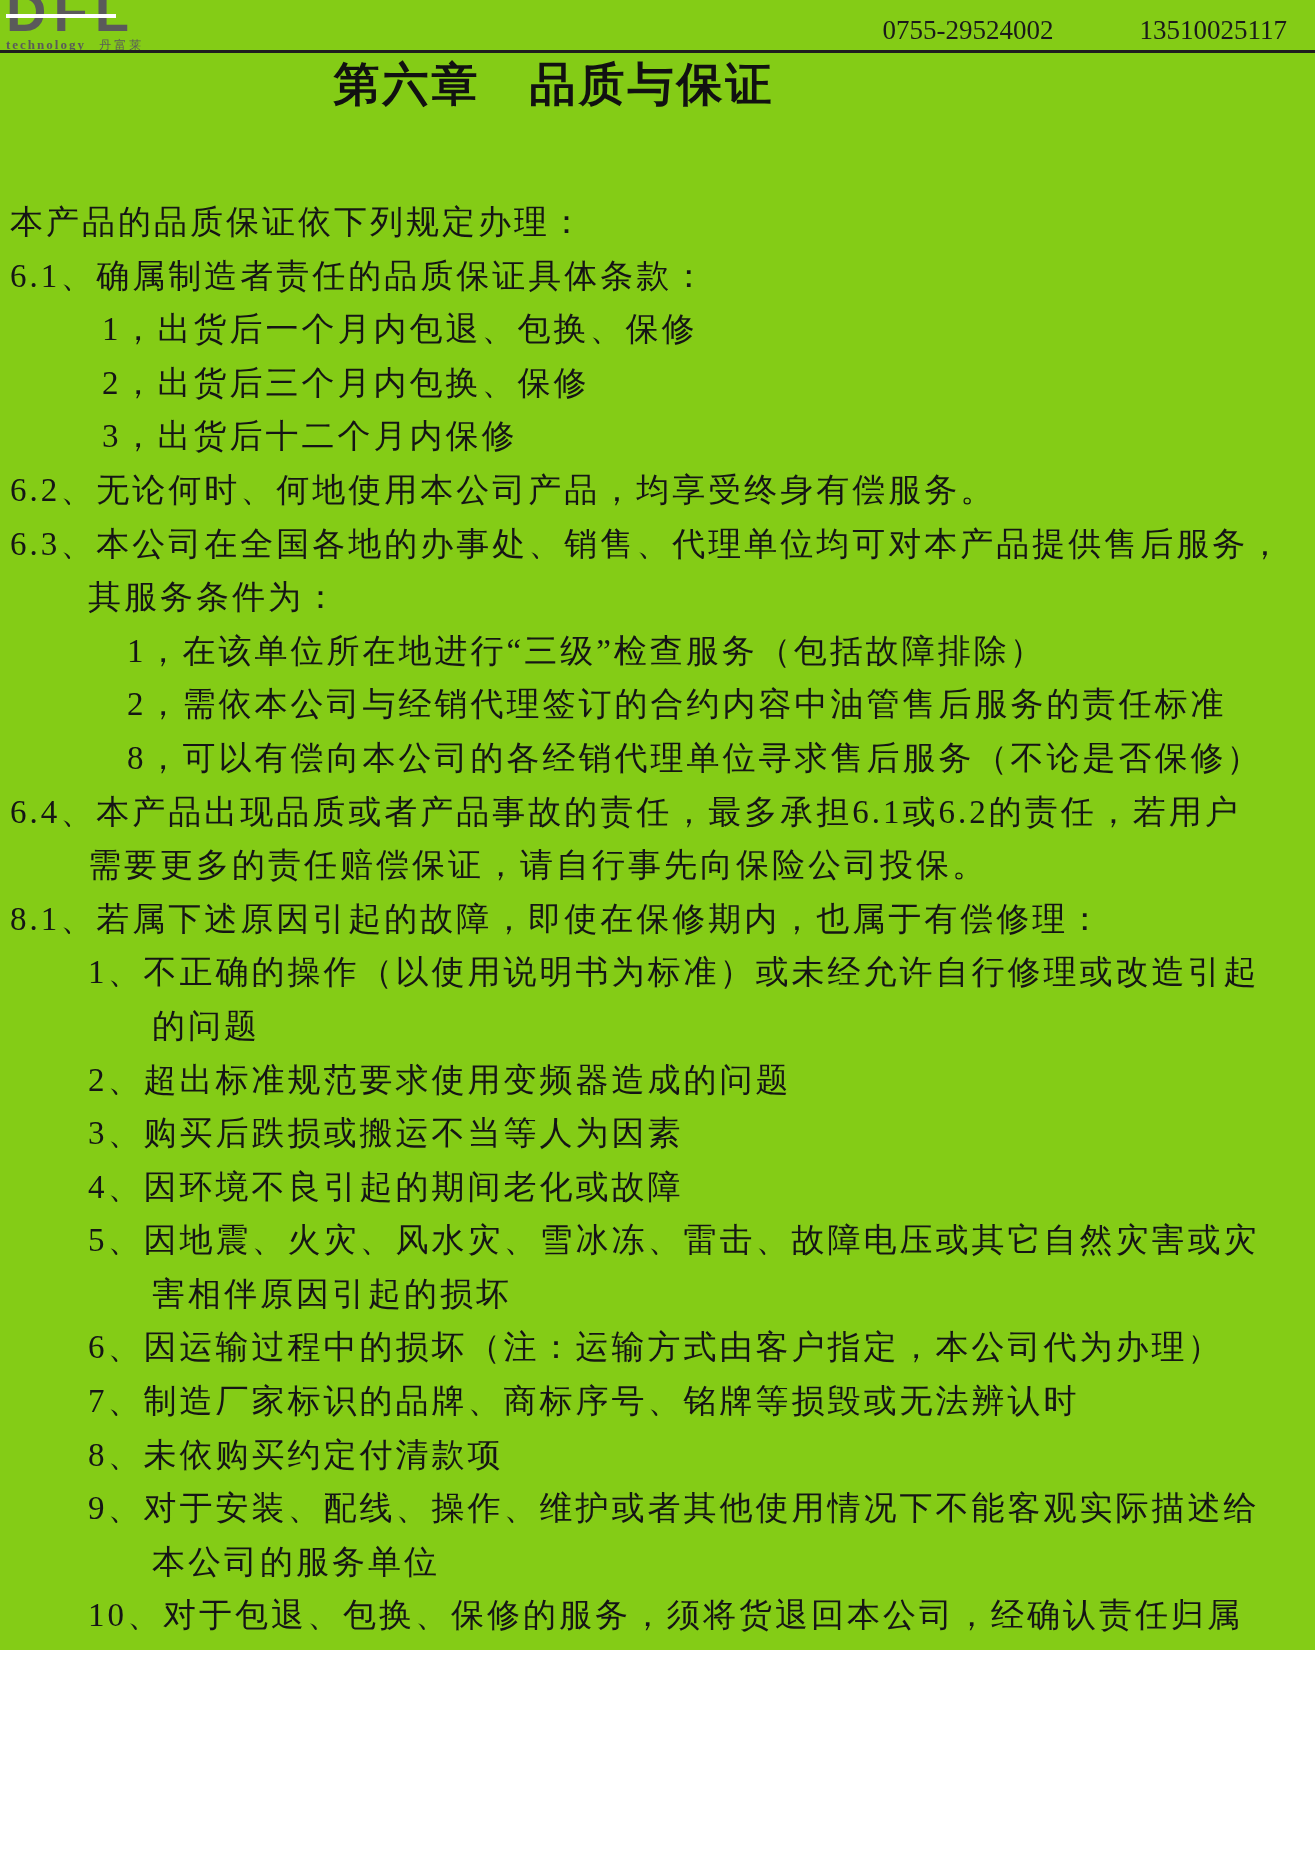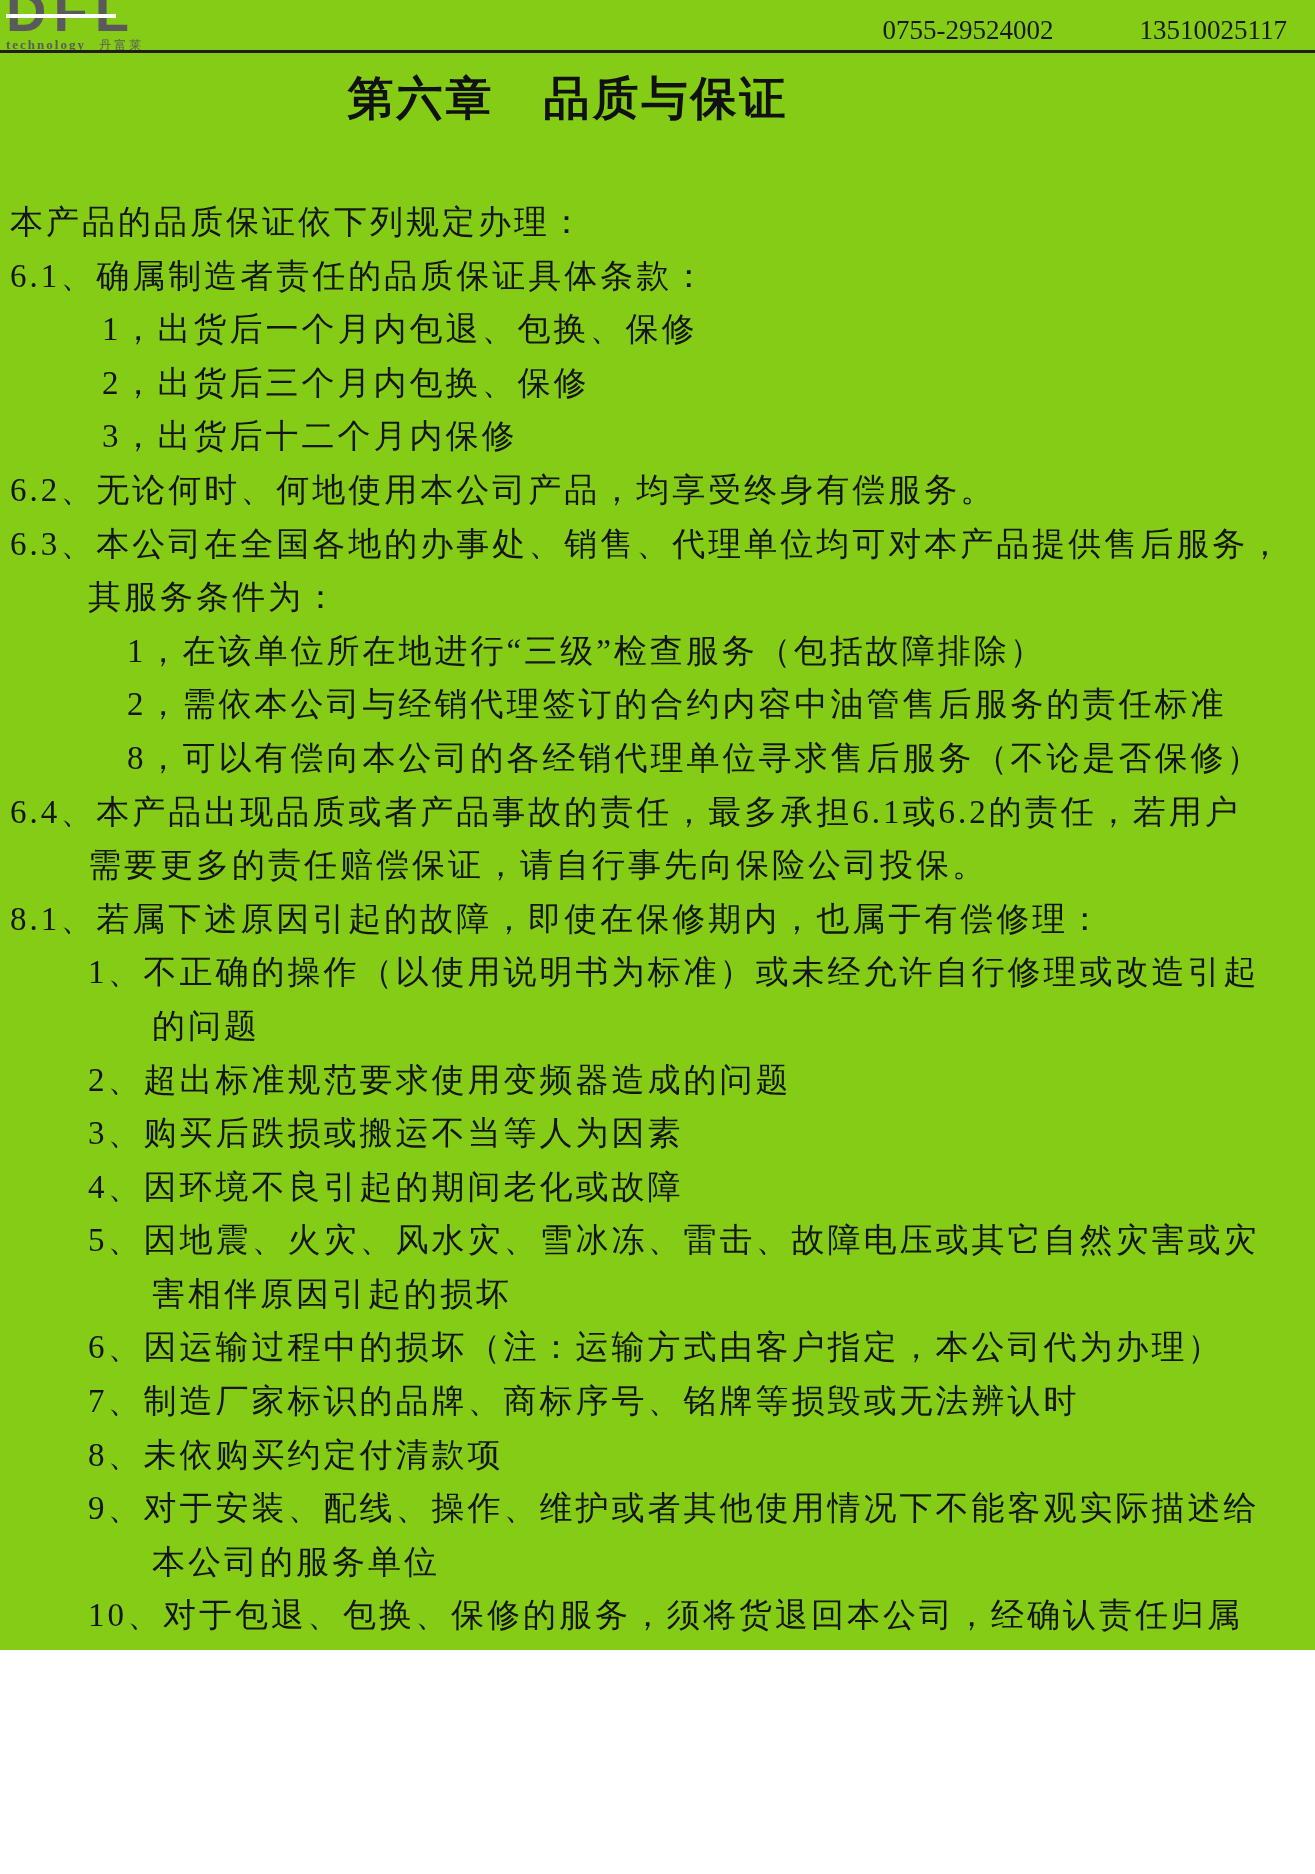--- a/index.html
+++ b/index.html
@@ -71,21 +71,21 @@
     height: 3px;
     background: #1e1e1e;
   }
 
   
   .title {
     position: absolute;
     top: 50px;
     left: 0;
     width: 1100px;
-    margin: 18px;
+    margin: 4px;
     text-align: center;
     font-size: 46px;
     font-weight: bold;
     letter-spacing: 3px;
     color: #111111;
     white-space: nowrap;
   }
 
   
   .content {

